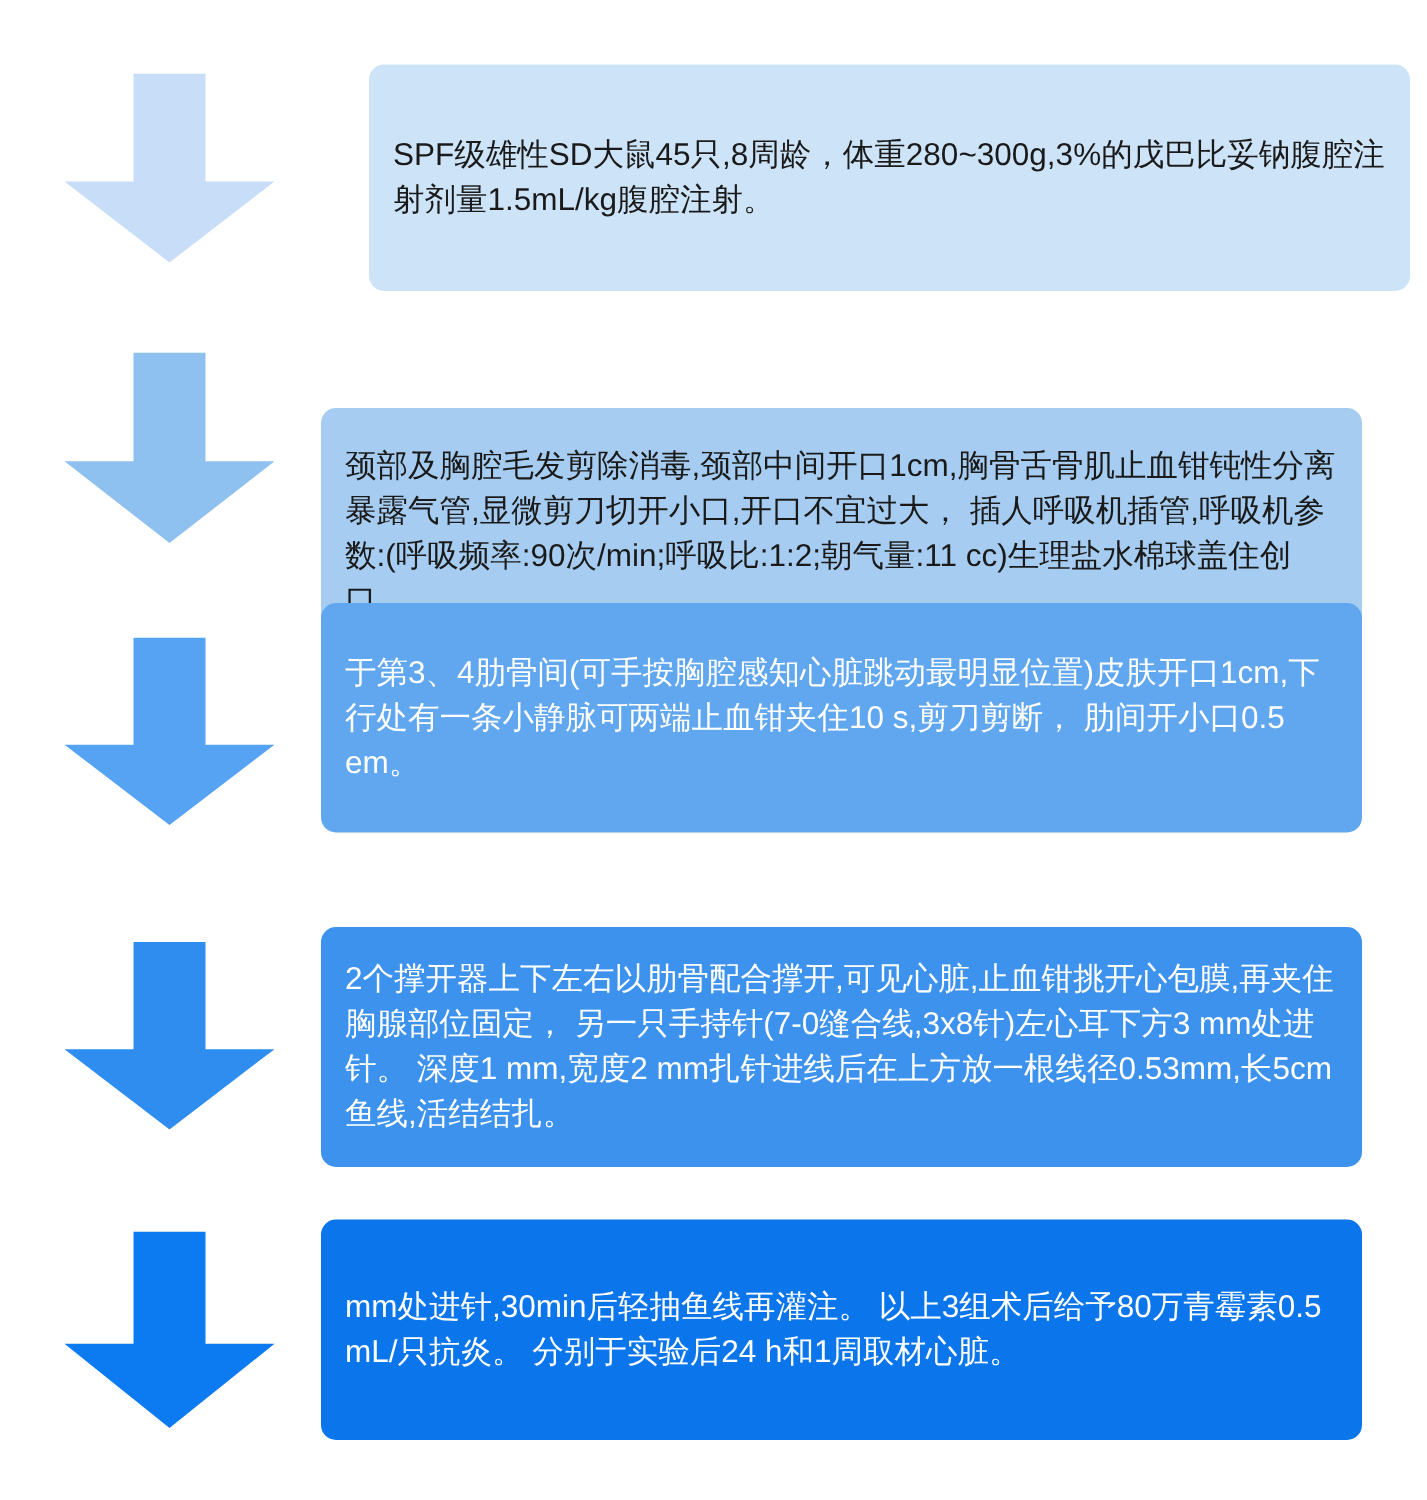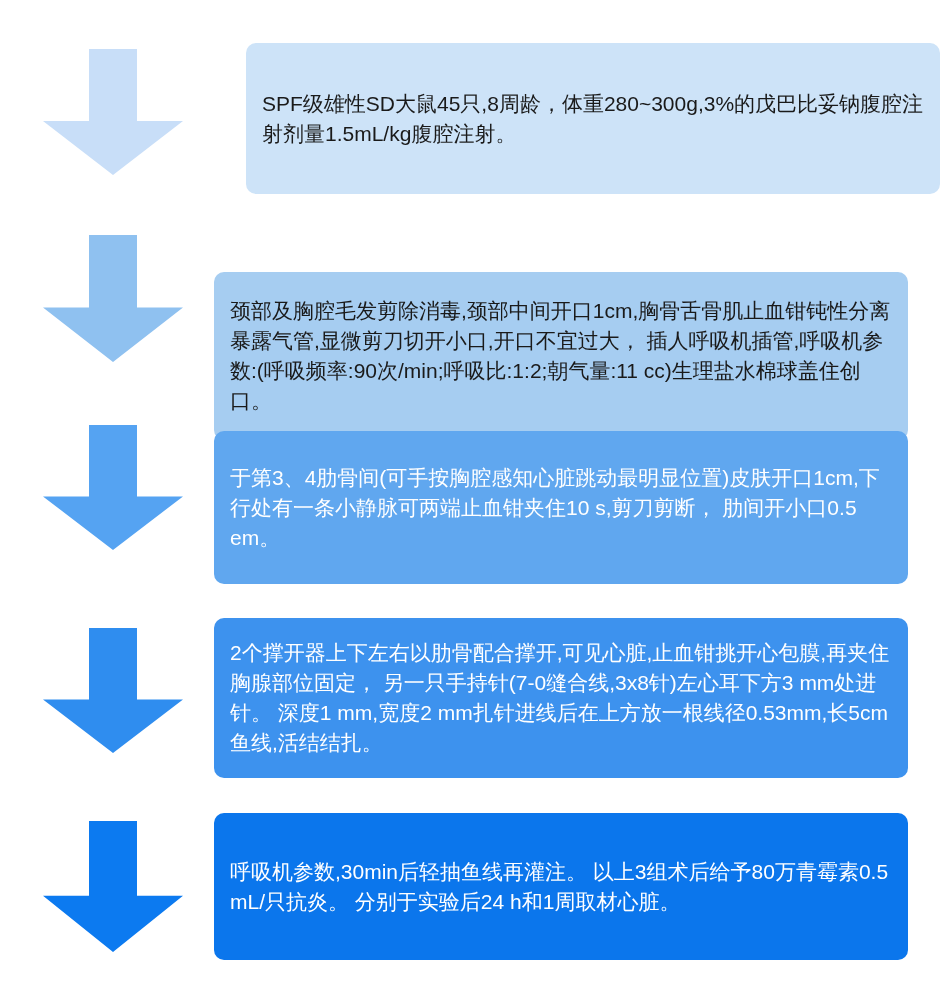--- a/index.html
+++ b/index.html
@@ -19,21 +19,21 @@
     padding:8px 10px 8px 16px;
   }
   .step-box p{
     margin:0;
     font-size:21px;
     line-height:30px;
     font-weight:400;
   }
   .b1{top:43px;height:151px;margin-left:32px;}
   .b2{top:227px;height:168px;margin-top:45px;}
-  .b3{top:431px;height:153px;}
+  .b3{top:402px;height:153px;}
   .b4{top:618px;height:160px;}
   .b5{top:813px;height:147px;}
   .arrow{
     position:absolute;
     left:43px;width:140px;
     display:block;
   }
   .a1{top:49px;height:126px;}
   .a2{top:235px;height:127px;}
   .a3{top:425px;height:125px;}
@@ -70,16 +70,16 @@
     <polygon points="46,0 94,0 94,72 140,72 70,126 0,72 46,72" style="fill: rgb(47, 141, 239);"></polygon>
   </svg>
   <div class="step-box b4" style="background-color: rgb(61, 146, 238); color: rgb(255, 255, 255);">
     <p>2个撑开器上下左右以肋骨配合撑开,可见心脏,止血钳挑开心包膜,再夹住胸腺部位固定， 另一只手持针(7-0缝合线,3x8针)左心耳下方3 mm处进针。 深度1 mm,宽度2 mm扎针进线后在上方放一根线径0.53mm,长5cm鱼线,活结结扎。</p>
   </div>
 
   <svg class="arrow a5" viewBox="0 0 140 126" preserveAspectRatio="none">
     <polygon points="46,0 94,0 94,72 140,72 70,126 0,72 46,72" style="fill: rgb(12, 122, 240);"></polygon>
   </svg>
   <div class="step-box b5" style="background-color: rgb(11, 118, 236); color: rgb(255, 255, 255);">
-    <p>呼吸机参数,30min后轻抽鱼线再灌注。 以上3组术后给予80万青霉素0.5 mL/只抗炎。 分别于实验后24 h和1周取材心脏。</p>
+    <p>mm处进针,30min后轻抽鱼线再灌注。 以上3组术后给予80万青霉素0.5 mL/只抗炎。 分别于实验后24 h和1周取材心脏。</p>
   </div>
 
 </div>
 
 </body></html>

